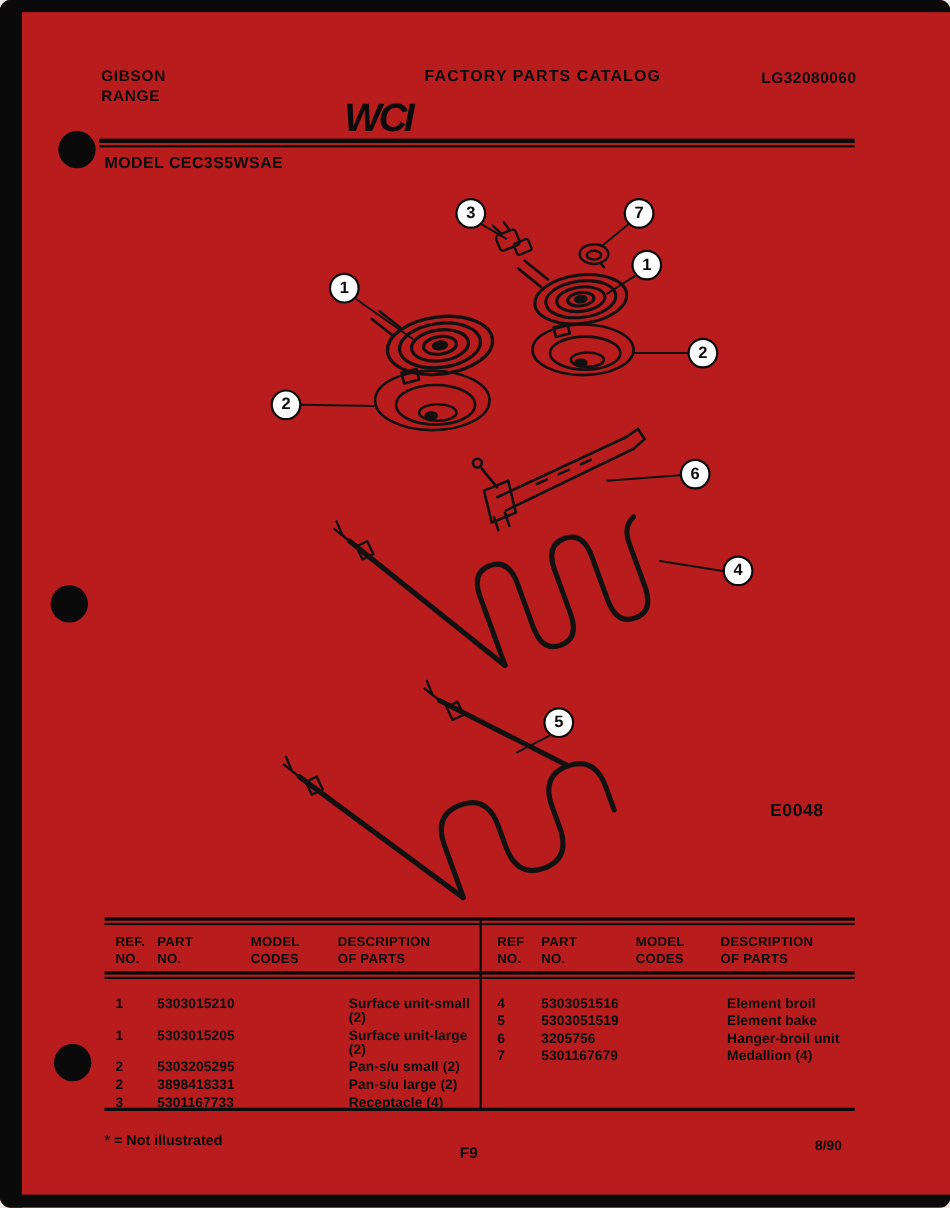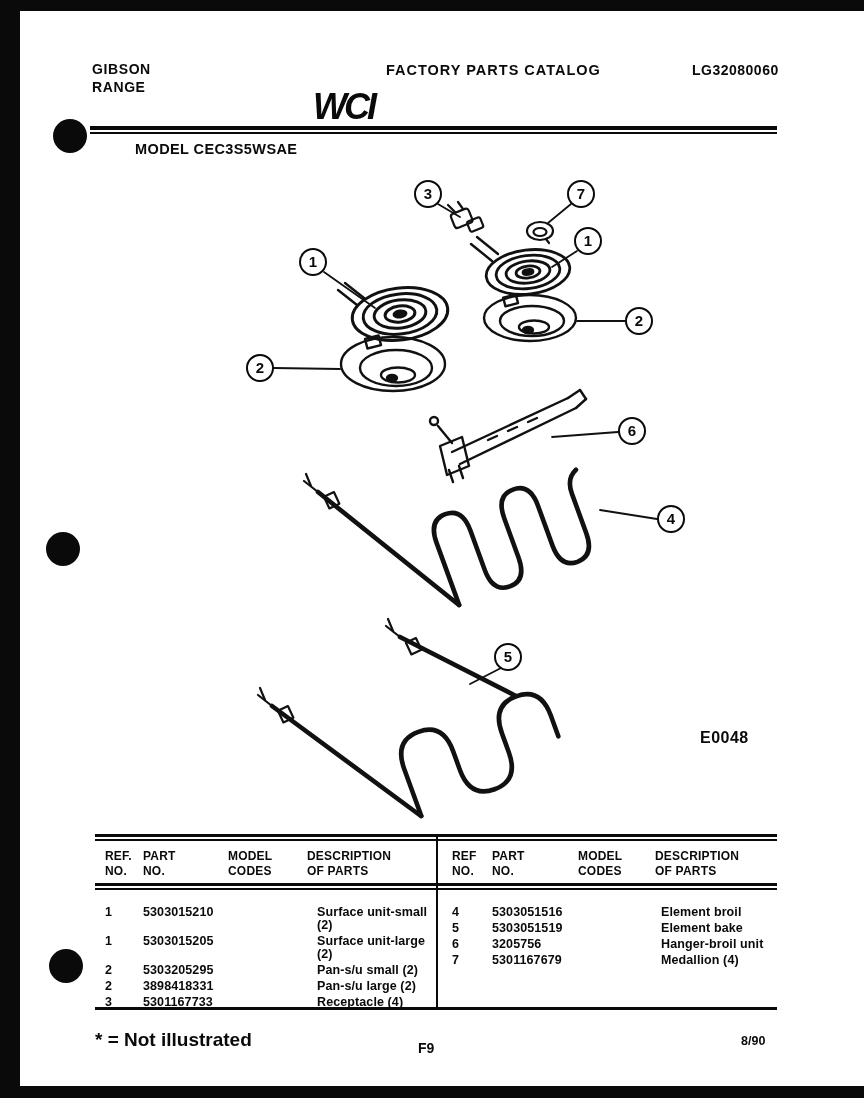--- a/index.html
+++ b/index.html
@@ -1,43 +1,43 @@
 <!DOCTYPE html>
 <html><head>
 <meta charset="utf-8">
 <style>
   html,body{margin:0;padding:0;background:#e8e8e8;}
-  .page{position:relative;width:864px;height:1098px;background:#ffffff;overflow:hidden;
-        font-family:"Liberation Sans", sans-serif;color:#0a0a0a;}
+  .page{position:relative;width:864px;height:1098px;background:#b91c1c;overflow:hidden;
+        font-family:"Liberation Sans", sans-serif;color:#0a0a0a;border-radius:10px;}
   .abs{position:absolute;}
   .ink{background:#0a0a0a;}
   
   .bar-top{left:0;top:0;width:864px;height:11px;}
   .bar-left{left:0;top:0;width:20px;height:1098px;}
   .bar-bottom{left:0;top:1086px;width:864px;height:12px;}
   .punch{position:absolute;width:34px;height:34px;border-radius:50%;background:#0a0a0a;}
   
   .brand{left:92px;top:60px;font-size:14px;font-weight:bold;letter-spacing:.6px;line-height:18px;}
   .logo{left:313px;top:46px;font-size:36px;font-weight:900;font-style:italic;letter-spacing:-3px;margin-top:40px;}
   .cat-title{left:386px;top:62px;font-size:14.5px;font-weight:bold;letter-spacing:1px;}
   .pubnum{left:692px;top:62px;font-size:14px;font-weight:bold;letter-spacing:.5px;}
-  .model{left:95px;top:141px;font-size:14.5px;font-weight:bold;letter-spacing:.4px;margin-left:40px;}
+  .model{left:95px;top:141px;font-size:14.5px;font-weight:bold;letter-spacing:.4px;}
   .rule{position:absolute;background:#0a0a0a;}
   
   .callout{position:absolute;width:28px;height:28px;border:2.4px solid #0a0a0a;border-radius:50%;
            background:#fff;box-sizing:border-box;text-align:center;line-height:23px;
            font-size:15px;font-weight:bold;}
   .figcode{left:700px;top:729px;font-size:16px;font-weight:bold;letter-spacing:.5px;}
   
   .thead-cell{position:absolute;font-size:12px;font-weight:bold;line-height:15px;letter-spacing:.2px;}
   .rows{position:absolute;display:flex;flex-direction:column;gap:3px;}
   .prow{display:grid;font-size:12.5px;font-weight:bold;letter-spacing:.1px;line-height:13px;}
   .rows-left .prow{grid-template-columns:38px 97px 77px 1fr;}
   .rows-right .prow{grid-template-columns:40px 93px 76px 1fr;}
-  .footer-note{left:95px;top:1029px;font-size:19px;font-weight:bold;}
+  .footer-note{left:95px;top:1029px;font-size:13px;font-weight:bold;}
   .footer-page{left:418px;top:1040px;font-size:14px;font-weight:bold;}
   .footer-date{left:741px;top:1034px;font-size:12.5px;font-weight:bold;}
 </style>
 </head>
 <body>
 
 <div class="page">
 
   <div class="abs ink bar-top"></div>
   <div class="abs ink bar-left"></div>

